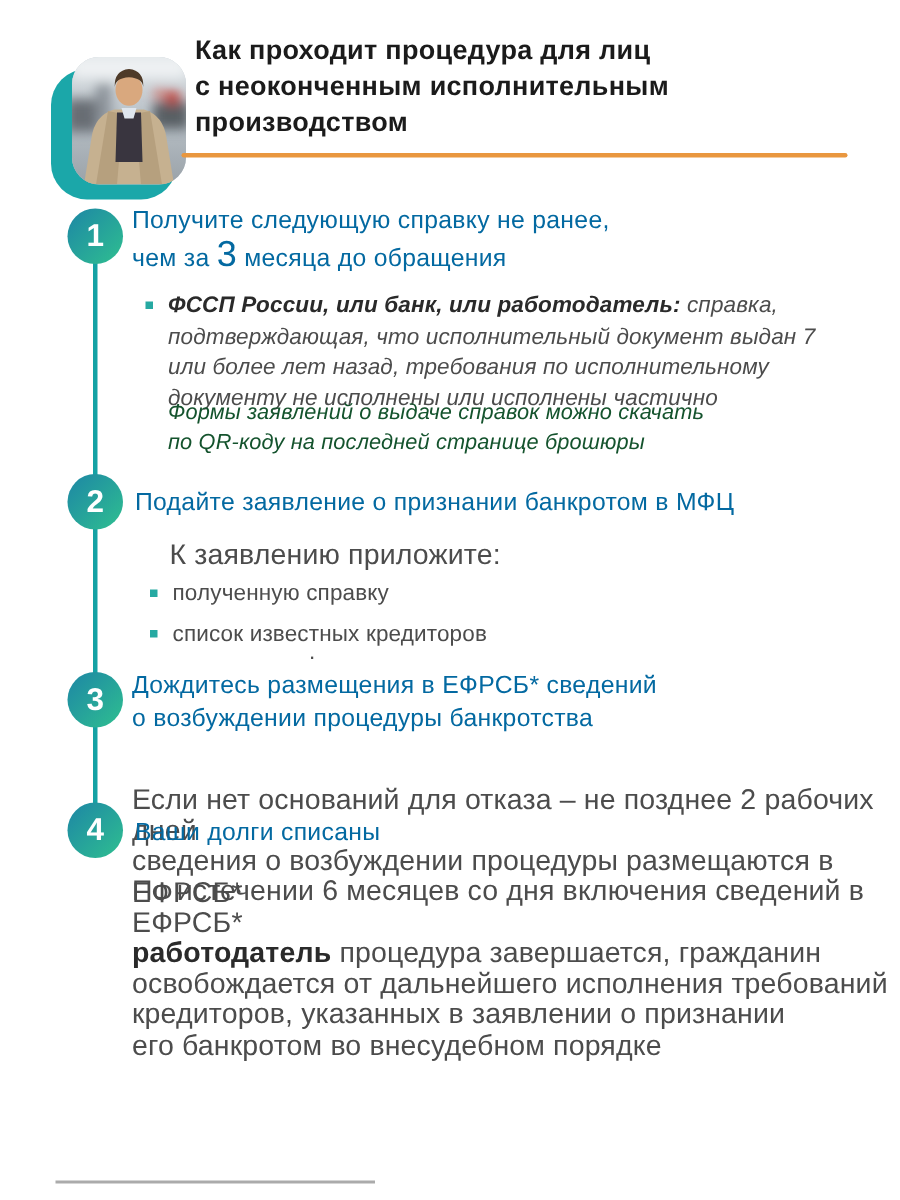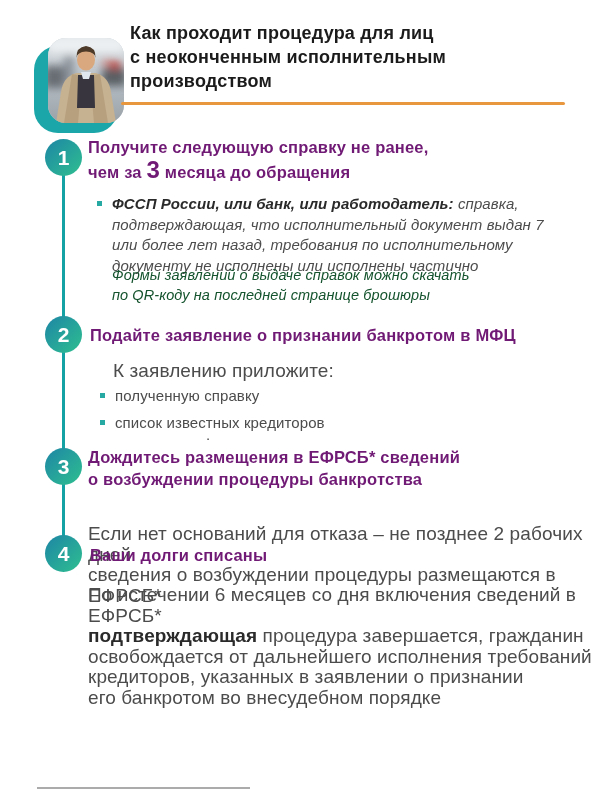--- a/index.html
+++ b/index.html
@@ -35,22 +35,22 @@
   }
   .step-circle {
     position:absolute; left:45px; width:37px; height:37px; border-radius:50%;
     background:linear-gradient(135deg,#1d86a5 0%,#2fbf90 100%);
     color:#ffffff; font-weight:bold; font-size:21px;
     display:flex; align-items:center; justify-content:center;
   }
   .c1{ top:139px; } .c2{ top:316px; } .c3{ top:448px; } .c4{ top:535px; }
 
   .step-heading {
-    position:absolute; font-size:16.5px; line-height:21.5px; font-weight:bold;
-    color:#701a75; letter-spacing:0.2px;
+    position:absolute; font-size:16.5px; line-height:21.5px; font-weight:normal;
+    color:#0369a1; letter-spacing:0.2px;
   }
   .big-num { font-size:24px; line-height:21.5px; }
 
   .body-text {
     position:absolute; font-size:19px; line-height:20.5px; color:#4c4c4c;
     letter-spacing:0.1px;
   }
   .note-italic {
     position:absolute; font-size:14.5px; line-height:20px; color:#14532d;
     font-style:italic; letter-spacing:0.1px;
@@ -157,20 +157,20 @@
   </div>
   <div class="stray-dot">.</div>
 
   <div class="step-heading pre" style="left:88px; top:447px;">Дождитесь размещения в ЕФРСБ* сведений
 о возбуждении процедуры банкротства</div>
   <div class="body-text pre" style="left:88px; top:495px;margin-top:29px;">Если нет оснований для отказа –  не позднее 2 рабочих дней
 сведения о возбуждении процедуры размещаются в ЕФРСБ*</div>
 
   <div class="step-heading" style="left:90px; top:545px;">Ваши долги списаны</div>
   <div class="body-text" style="left:88px; top:585px;"><span class="pre">По истечении 6 месяцев со дня включения сведений в ЕФРСБ*
-</span><span class="bold">подтверждающая</span><span class="pre"> процедура завершается, гражданин
+</span><span class="bold">работодатель</span><span class="pre"> процедура завершается, гражданин
 освобождается от дальнейшего исполнения требований
 кредиторов, указанных в заявлении о признании
 его банкротом во внесудебном порядке</span></div>
 
   <div class="footnote-divider"></div>
 
 </div>
 
 </body></html>

